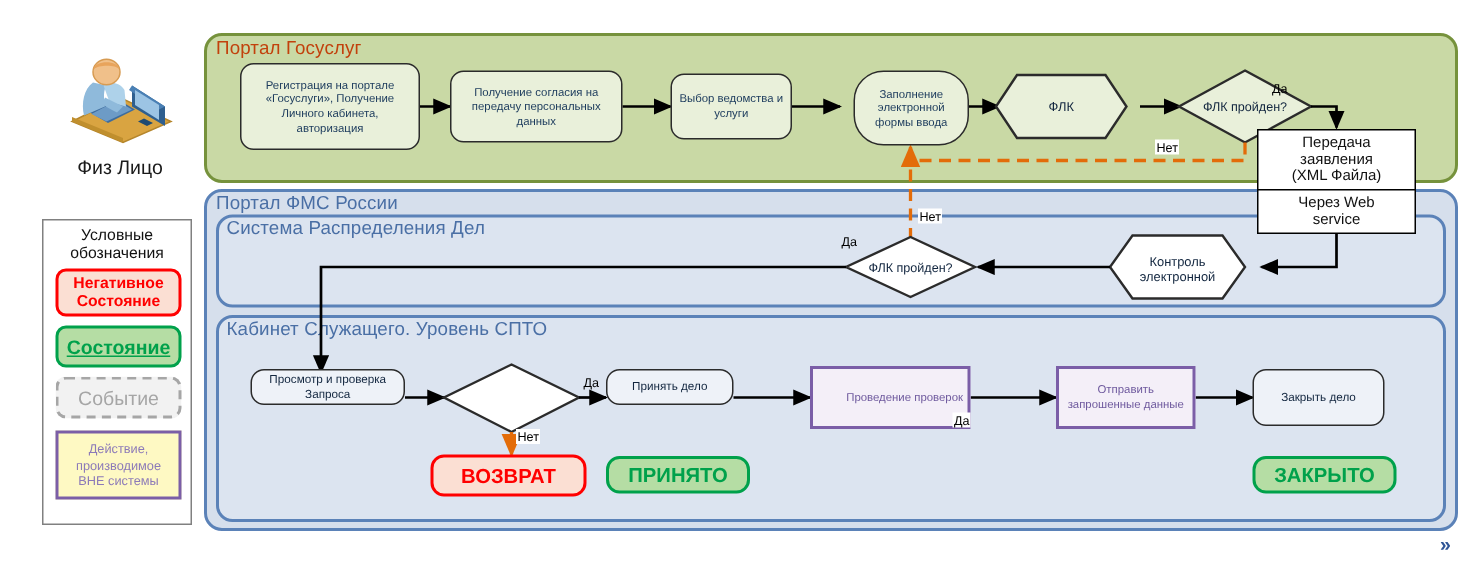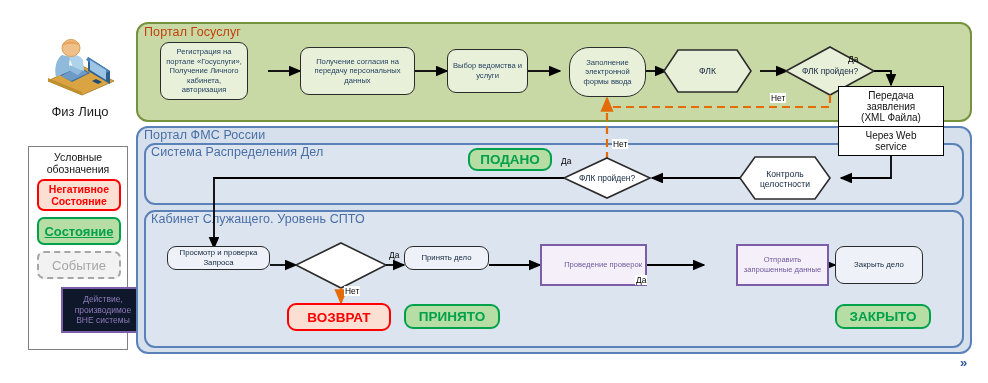--- a/index.html
+++ b/index.html
@@ -12,21 +12,21 @@
   
   .actor-label{font-size:13px;color:#1a1a1a;text-align:center;width:120px;}
 
   
   .legend-box{border:1.5px solid #808080;background:#ffffff;}
   .legend-title{font-size:10.5px;color:#111;text-align:center;line-height:12px;padding-top:4px;}
   .lg-item{position:absolute;left:8px;width:84px;display:flex;align-items:center;justify-content:center;text-align:center;box-sizing:border-box;}
   .lg-neg{border:2.5px solid #ff0000;background:#fbdfd3;border-radius:7px;color:#ff0000;font-weight:bold;font-size:10.5px;line-height:12px;}
   .lg-st{border:2.5px solid #00a14b;background:#b5dda4;border-radius:7px;color:#00a14b;font-weight:bold;font-size:13px;}
   .lg-ev{border:2.5px dashed #a6a6a6;background:#f2f2f2;border-radius:7px;color:#a6a6a6;font-size:13px;}
-  .lg-act{border:2px solid #7b5ea7;background:#0f172a;color:#8c7ab8;font-size:8.5px;line-height:10.5px;margin-left:24px;}
+  .lg-act{border:2px solid #7b5ea7;background:#fef9c3;color:#8c7ab8;font-size:8.5px;line-height:10.5px;}
 
   
   .lane{position:absolute;box-sizing:border-box;}
   .lane-green{background:#c9d9a5;border:2.5px solid #76923c;border-radius:12px;}
   .lane-blue-outer{background:#d6dfec;border:2.5px solid #5b82b8;border-radius:12px;}
   .lane-blue-inner{background:#dce4f0;border:2px solid #5b82b8;border-radius:11px;}
   .lane-title{position:absolute;font-size:12.5px;letter-spacing:.1px;}
   .title-green{color:#c2410c;}
   .title-blue{color:#4a6fa5;}
 
@@ -158,21 +158,21 @@
 
     <path d="M341,288 L341,303" fill="none" stroke="#e36c09" stroke-width="2.2" marker-end="url(#aho)"></path>
 
     <line x1="489" y1="265" x2="540" y2="265" stroke="#000" stroke-width="1.8" marker-end="url(#ah)"></line>
 
     <line x1="647" y1="265" x2="704" y2="265" stroke="#000" stroke-width="1.8" marker-end="url(#ah)"></line>
 
     <line x1="797" y1="265" x2="835" y2="265" stroke="#000" stroke-width="1.8" marker-end="url(#ah)"></line>
   </svg>
 
-  <div class="node proc-green" style="left:160px;top:42px;width:88px;height:58px;padding:2px 4px;">
+  <div class="node proc-green" style="left:160px;top:42px;width:120px;height:58px;padding:2px 4px;">
     <span>Регистрация на портале «Госуслуги», Получение Личного кабинета, авторизация</span>
   </div>
   <div class="node proc-green" style="left:300px;top:47px;width:115px;height:48px;padding:2px 4px;">
     <span>Получение согласия на передачу персональных данных</span>
   </div>
   <div class="node proc-green" style="left:447px;top:49px;width:81px;height:44px;padding:2px 3px;">
     <span>Выбор ведомства и услуги</span>
   </div>
   <div class="node proc-green" style="left:569px;top:47px;width:77px;height:50px;padding:2px 3px;border-radius:20px;">
     <span>Заполнение электронной формы ввода</span>
@@ -187,39 +187,38 @@
     <span>(XML Файла)</span>
   </div>
   <div class="node proc-white abs" style="left:838px;top:126px;width:106px;height:30px;flex-direction:column;">
     <span>Через Web</span>
     <span>service</span>
   </div>
 
   <div class="edge-lbl nobg" style="left:847px;top:54px;">Да</div>
   <div class="edge-lbl" style="left:770px;top:93px;">Нет</div>
 
-  <div class="badge badge-green" style="left:468px;top:148px;width:84px;height:23px;">ПОДАНО</div>
-  <div class="shape-txt hex-txt" style="left:742px;top:168px;width:86px;height:22px;">Контроль целостности</div>
+  <div class="shape-txt hex-txt" style="left:742px;top:168px;width:86px;height:22px;">Контроль электронной</div>
   <div class="shape-txt dia-txt" style="left:566px;top:169px;width:82px;height:18px;">ФЛК пройден?</div>
 
   <div class="edge-lbl nobg" style="left:560px;top:156px;">Да</div>
   <div class="edge-lbl" style="left:612px;top:139px;">Нет</div>
 
   <div class="node proc-blue" style="left:167px;top:246px;width:103px;height:24px;padding:2px 3px;">
     <span>Просмотр и проверка Запроса</span>
   </div>
   <div class="shape-txt dia-txt" style="left:303px;top:253px;width:76px;height:24px;margin-top:41px;">Проверка прошла?</div>
 
   <div class="node proc-blue" style="left:404px;top:246px;width:85px;height:24px;padding:2px 3px;">
     <span>Принять дело</span>
   </div>
   <div class="node proc-purple" style="left:540px;top:244px;width:107px;height:42px;padding:2px 3px;justify-content:flex-end;">
     <span>Проведение проверок</span>
   </div>
-  <div class="node proc-purple" style="left:704px;top:244px;width:93px;height:42px;padding:2px 3px;margin-left:32px;">
+  <div class="node proc-purple" style="left:704px;top:244px;width:93px;height:42px;padding:2px 3px;">
     <span>Отправить запрошенные данные</span>
   </div>
   <div class="node proc-blue" style="left:835px;top:246px;width:88px;height:38px;padding:2px 3px;">
     <span>Закрыть дело</span>
   </div>
 
   <div class="edge-lbl nobg" style="left:388px;top:250px;">Да</div>
   <div class="edge-lbl" style="left:344px;top:286px;">Нет</div>
   <div class="edge-lbl" style="left:635px;top:275px;">Да</div>
 

